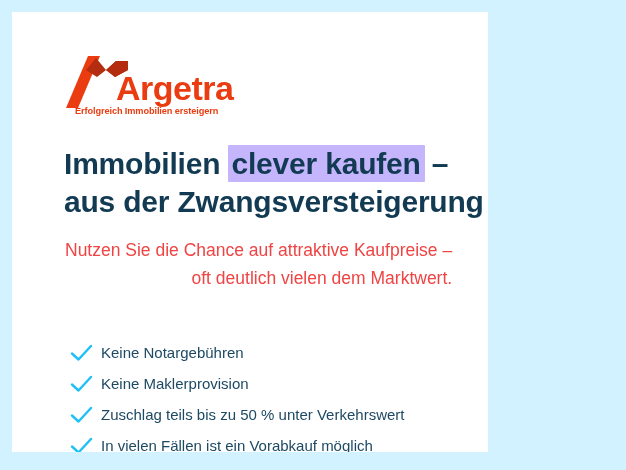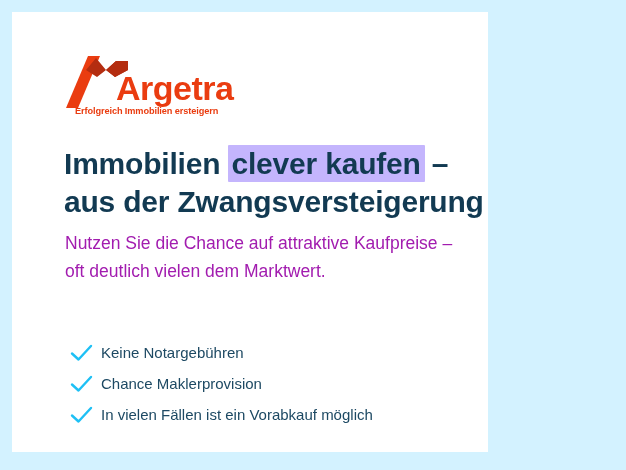--- a/index.html
+++ b/index.html
@@ -128,25 +128,26 @@
     background: #c4b5fd;
     padding: 2px 4px;
     margin: 0 -1px;
     border-radius: 1px;
   }
 
   
   #subheading {
     position: absolute;
     left: 53px;
-    top: 218px;
+    top: 225px;
     font-size: 17.5px;
-    color: #a21caf;
+    color: #ef4444;
     line-height: 1.58;
     white-space: nowrap;
+    text-align: right;
   }
 
   
   #checklist {
     position: absolute;
     left: 57px;
     top: 297px;
     width: 450px;
     margin-top: 28px;
   }
@@ -264,21 +265,29 @@
           </svg>
         </span>
         <span class="check-label">Keine Notargebühren</span>
       </div>
       <div class="check-item">
         <span class="check-icon">
           <svg width="26" height="24" viewBox="0 0 26 24" xmlns="http://www.w3.org/2000/svg">
             <path d="M3,12.5 L9.5,18.5 L22,5" fill="none" stroke="#1ec0f5" stroke-width="2.4" stroke-linecap="round" stroke-linejoin="round"></path>
           </svg>
         </span>
-        <span class="check-label">Chance Maklerprovision</span>
+        <span class="check-label">Keine Maklerprovision</span>
+      </div>
+      <div class="check-item">
+        <span class="check-icon">
+          <svg width="26" height="24" viewBox="0 0 26 24" xmlns="http://www.w3.org/2000/svg">
+            <path d="M3,12.5 L9.5,18.5 L22,5" fill="none" stroke="#1ec0f5" stroke-width="2.4" stroke-linecap="round" stroke-linejoin="round"></path>
+          </svg>
+        </span>
+        <span class="check-label">Zuschlag teils bis zu 50 % unter Verkehrswert</span>
       </div>
       <div class="check-item">
         <span class="check-icon">
           <svg width="26" height="24" viewBox="0 0 26 24" xmlns="http://www.w3.org/2000/svg">
             <path d="M3,12.5 L9.5,18.5 L22,5" fill="none" stroke="#1ec0f5" stroke-width="2.4" stroke-linecap="round" stroke-linejoin="round"></path>
           </svg>
         </span>
         <span class="check-label">In vielen Fällen ist ein Vorabkauf möglich</span>
       </div>
     </div>

